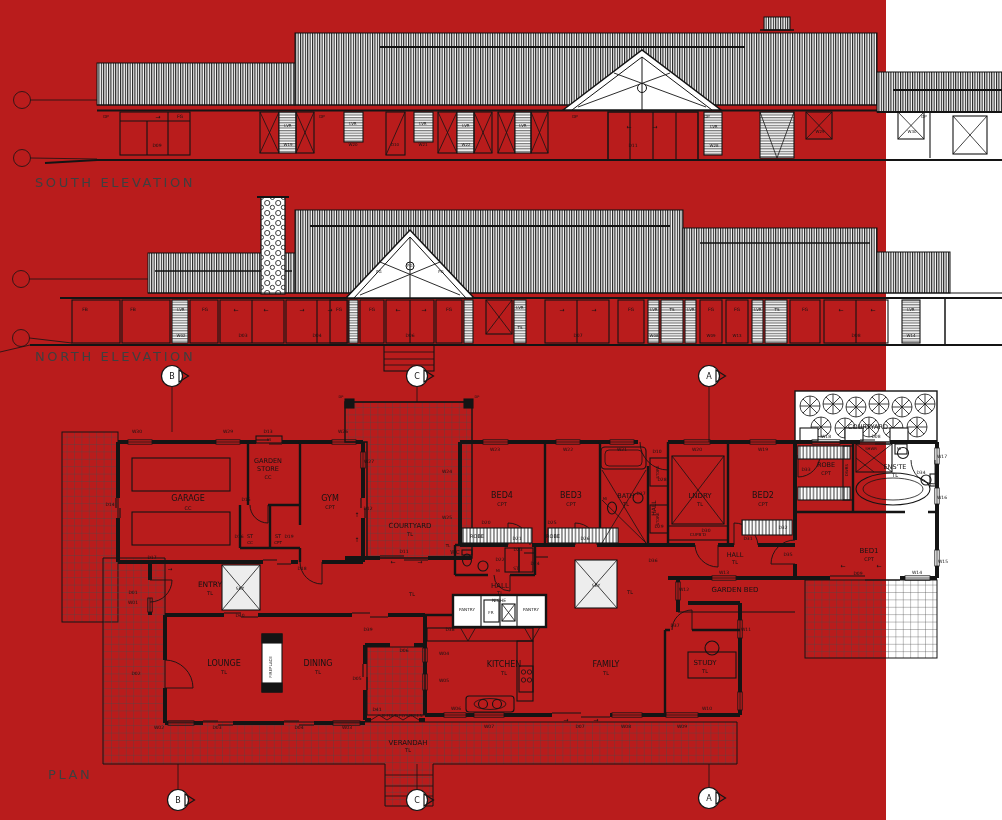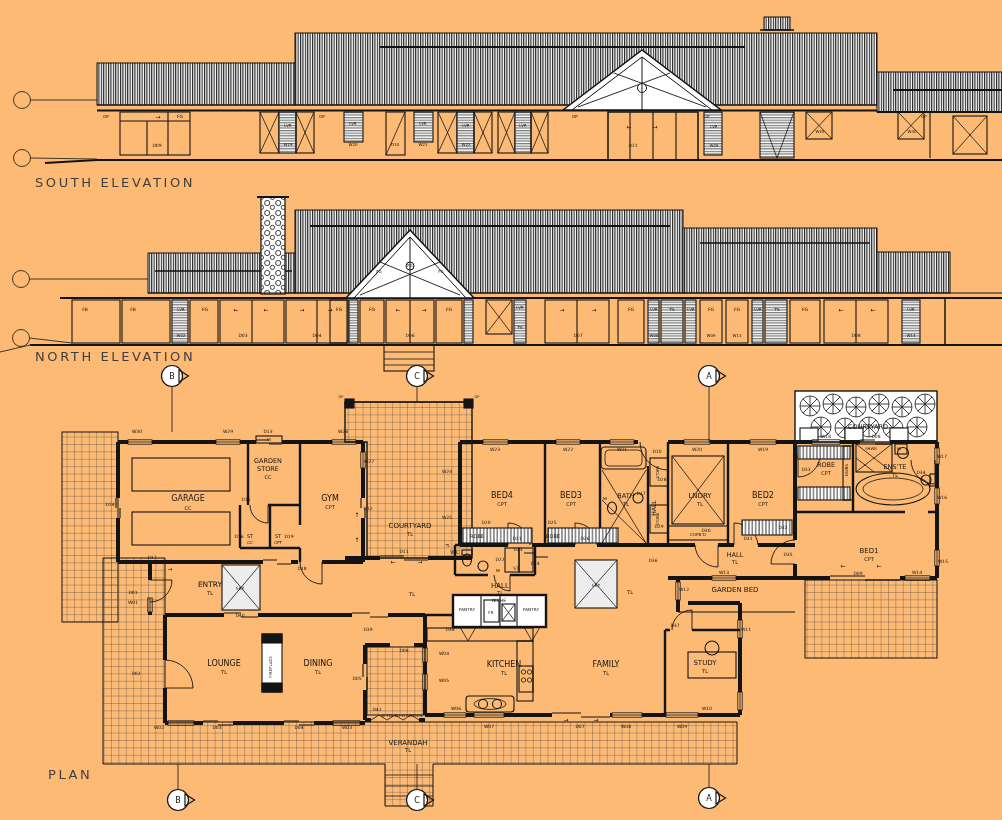--- a/index.html
+++ b/index.html
@@ -1,16 +1,16 @@
 <!DOCTYPE html>
 <html><head>
 <meta charset="utf-8">
 <style>
   html,body{margin:0;padding:0;background:#fff;}
-  #stage{width:1002px;height:820px;position:relative;background:#fdba74;}
+  #stage{width:886px;height:820px;position:relative;background:#b91c1c;}
   svg{display:block;}
   text{fill:#141414;font-family:"DejaVu Sans",sans-serif;}
   .title{fill:#3f3f3f;letter-spacing:2.6px;font-size:13px;}
   .ln{stroke:#141414;fill:none;}
   .w4{stroke-width:4;}
   .w25{stroke-width:2.4;}
   .w12{stroke-width:1.1;}
   .w08{stroke-width:0.8;}
   .arc{stroke-width:0.9;}
 </style>

